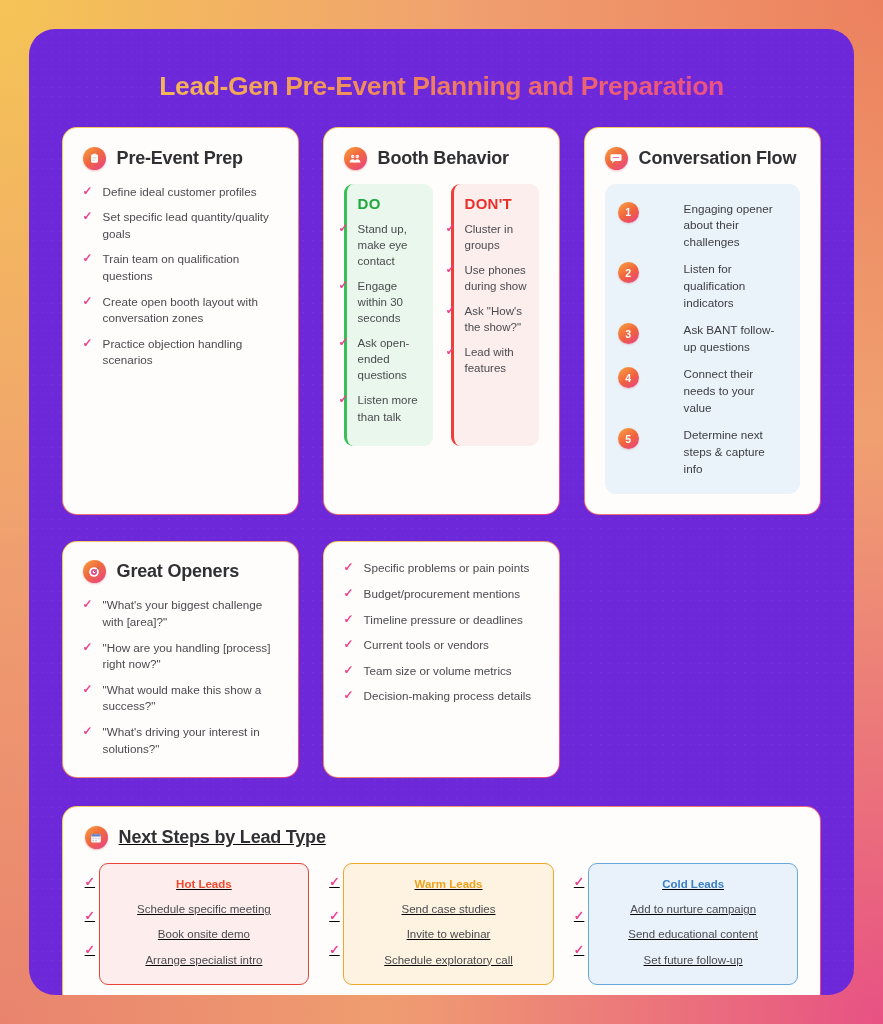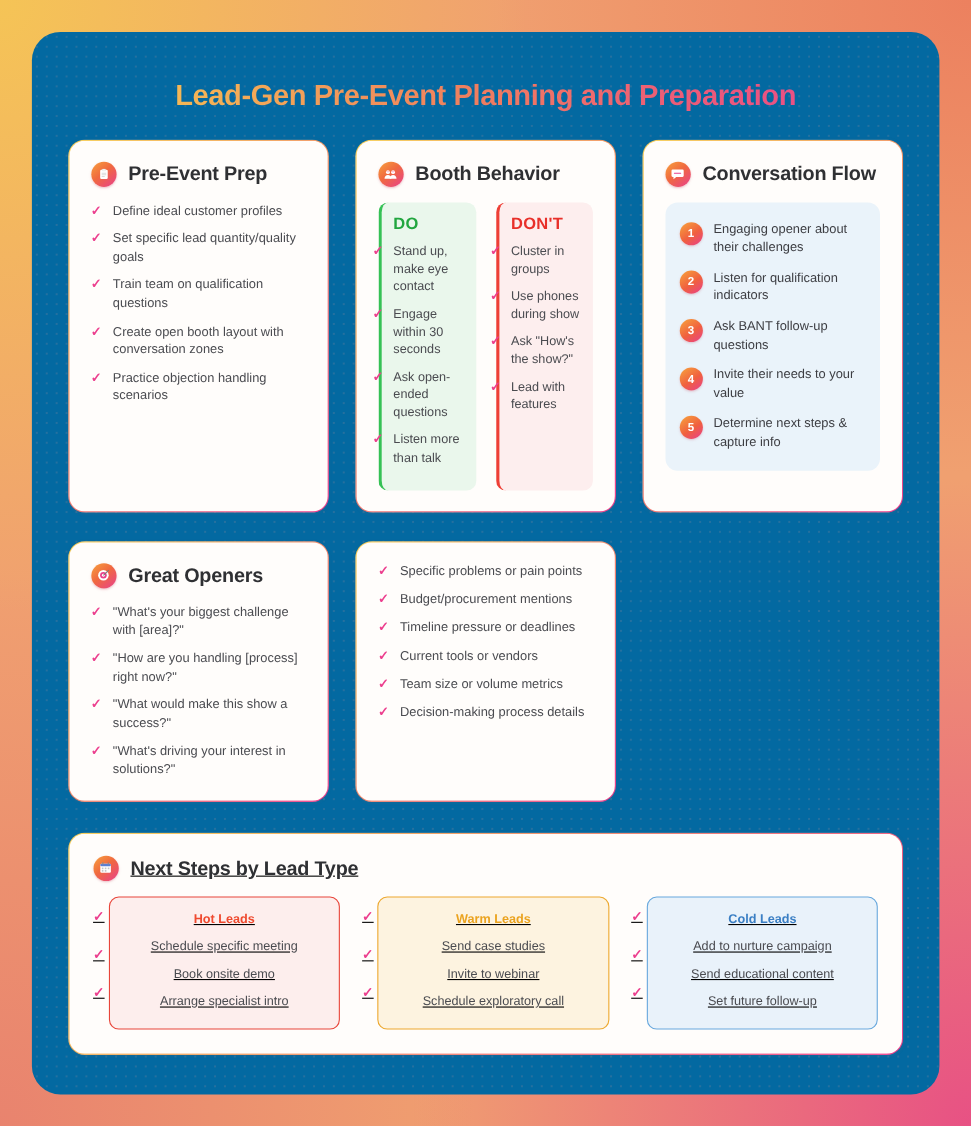--- a/index.html
+++ b/index.html
@@ -27,21 +27,21 @@
       radial-gradient(ellipse 70% 60% at 100% 0%, rgba(236,127,94,0.95) 0%, rgba(236,127,94,0) 70%),
       radial-gradient(ellipse 70% 70% at 0% 100%, rgba(232,128,110,0.9) 0%, rgba(232,128,110,0) 70%),
       radial-gradient(ellipse 80% 80% at 100% 100%, rgba(231,77,133,0.95) 0%, rgba(231,77,133,0) 72%),
       radial-gradient(ellipse 80% 80% at 0% 0%, rgba(245,196,86,1) 0%, rgba(245,196,86,0) 68%);
   }
 
   .sheet {
     position: absolute;
     left: 29px; top: 29px;
     width: 825px; height: 966px;
-    background: #0369a1;
+    background: #6d28d9;
     border-radius: 26px;
     overflow: hidden;
   }
   .sheet::before {
     content: "";
     position: absolute; inset: 0;
     background-image: radial-gradient(rgba(210,150,150,0.17) 0.9px, transparent 1px);
     background-size: 9px 9px;
     pointer-events: none;
   }
@@ -177,20 +177,21 @@
     font-size: 10.5px;
     font-weight: bold;
     display: flex; align-items: center; justify-content: center;
     margin-top: 1px;
     box-shadow: 0 1px 2px rgba(200,90,110,0.3);
   }
   .flow-text {
     font-size: 11.7px;
     line-height: 1.42;
     color: #3c3d42;
+    margin-left: 35px;
   }
 
   
   .leads { display: flex; gap: 20px; margin-top: 3px; }
   .lead-wrap { flex: 1 1 0; display: flex; align-items: stretch; }
   .lead-checks {
     display: flex;
     flex-direction: column;
     justify-content: flex-end;
     padding-bottom: 26px;
@@ -361,21 +362,21 @@
           <div class="flow-item">
                   <span class="num">2</span>
                   <span class="flow-text">Listen for qualification indicators</span>
                 </div>
           <div class="flow-item">
                   <span class="num">3</span>
                   <span class="flow-text">Ask BANT follow-up questions</span>
                 </div>
           <div class="flow-item">
                   <span class="num">4</span>
-                  <span class="flow-text">Invite their needs to your value</span>
+                  <span class="flow-text">Connect their needs to your value</span>
                 </div>
           <div class="flow-item">
                   <span class="num">5</span>
                   <span class="flow-text">Determine next steps &amp; capture info</span>
                 </div>
         </div>
        </div>
       </div>
     </div>
   </div>

